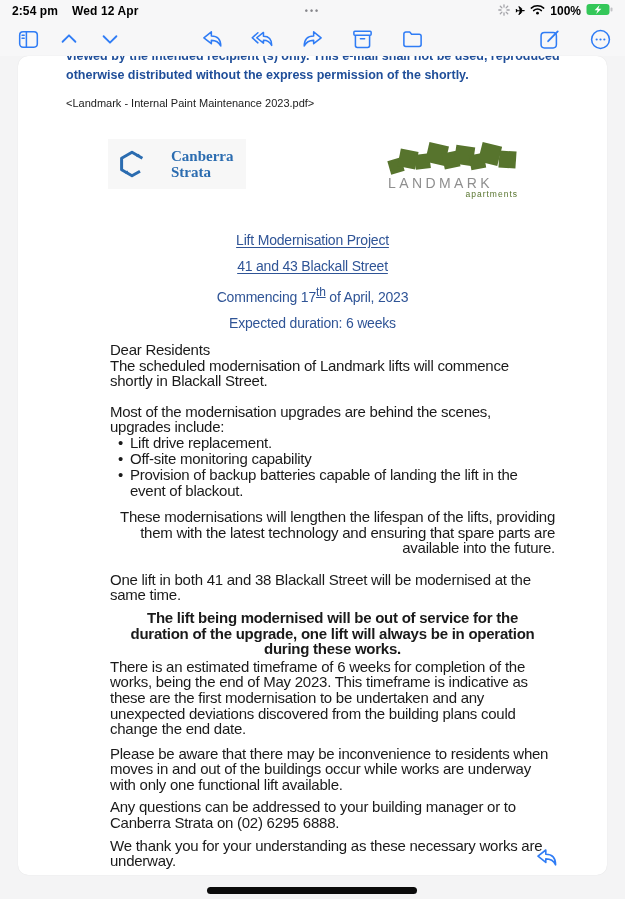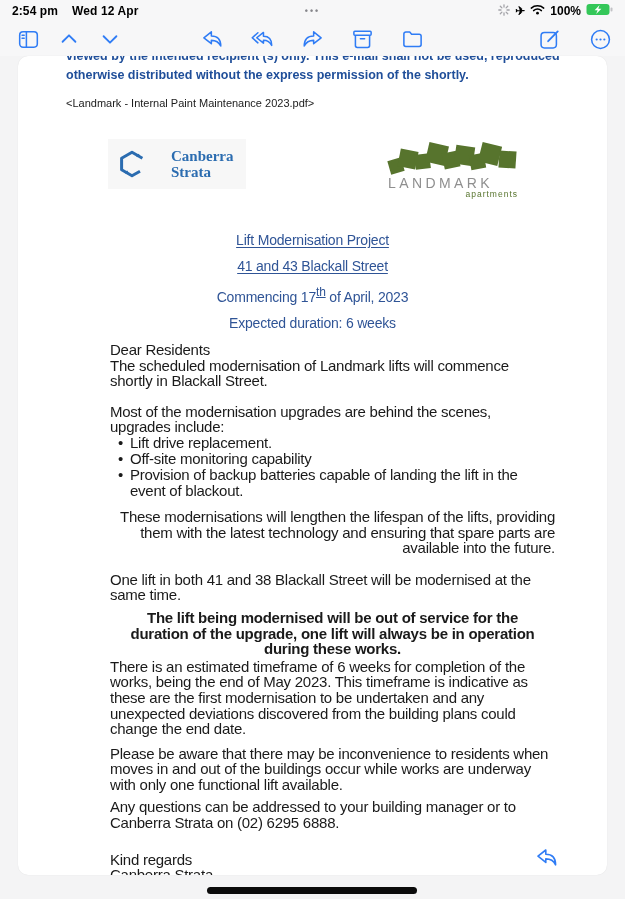--- a/index.html
+++ b/index.html
@@ -268,20 +268,21 @@
             <span>Provision of backup batteries capable of landing the lift in the event of blackout.</span>
           </li>
       </ul>
 
       <div class="p-lifespan">These modernisations will lengthen the lifespan of the lifts, providing them with the latest technology and ensuring that spare parts are available into the future.</div>
       <div class="p-onelift">One lift in both 41 and 38 Blackall Street will be modernised at the same time.</div>
       <div class="notice">The lift being modernised will be out of service for the duration of the upgrade, one lift will always be in operation during these works.</div>
       <div class="p-timeframe">There is an estimated timeframe of 6 weeks for completion of the works, being the end of May 2023. This timeframe is indicative as these are the first modernisation to be undertaken and any unexpected deviations discovered from the building plans could change the end date.</div>
       <div class="p-inconvenience">Please be aware that there may be inconvenience to residents when moves in and out of the buildings occur while works are underway with only one functional lift available.</div>
       <div class="p-questions">Any questions can be addressed to your building manager or to Canberra Strata on (02) 6295 6888.</div>
+      <div class="p-thanks">We thank you for your understanding as these necessary works are underway.</div>
 
       <div class="closing-block">
         <div>Kind regards</div>
         <div>Canberra Strata</div>
       </div>
     </div>
 
     <div class="letter-footer">
       <div class="lf-left">
         <div class="lf-row">

